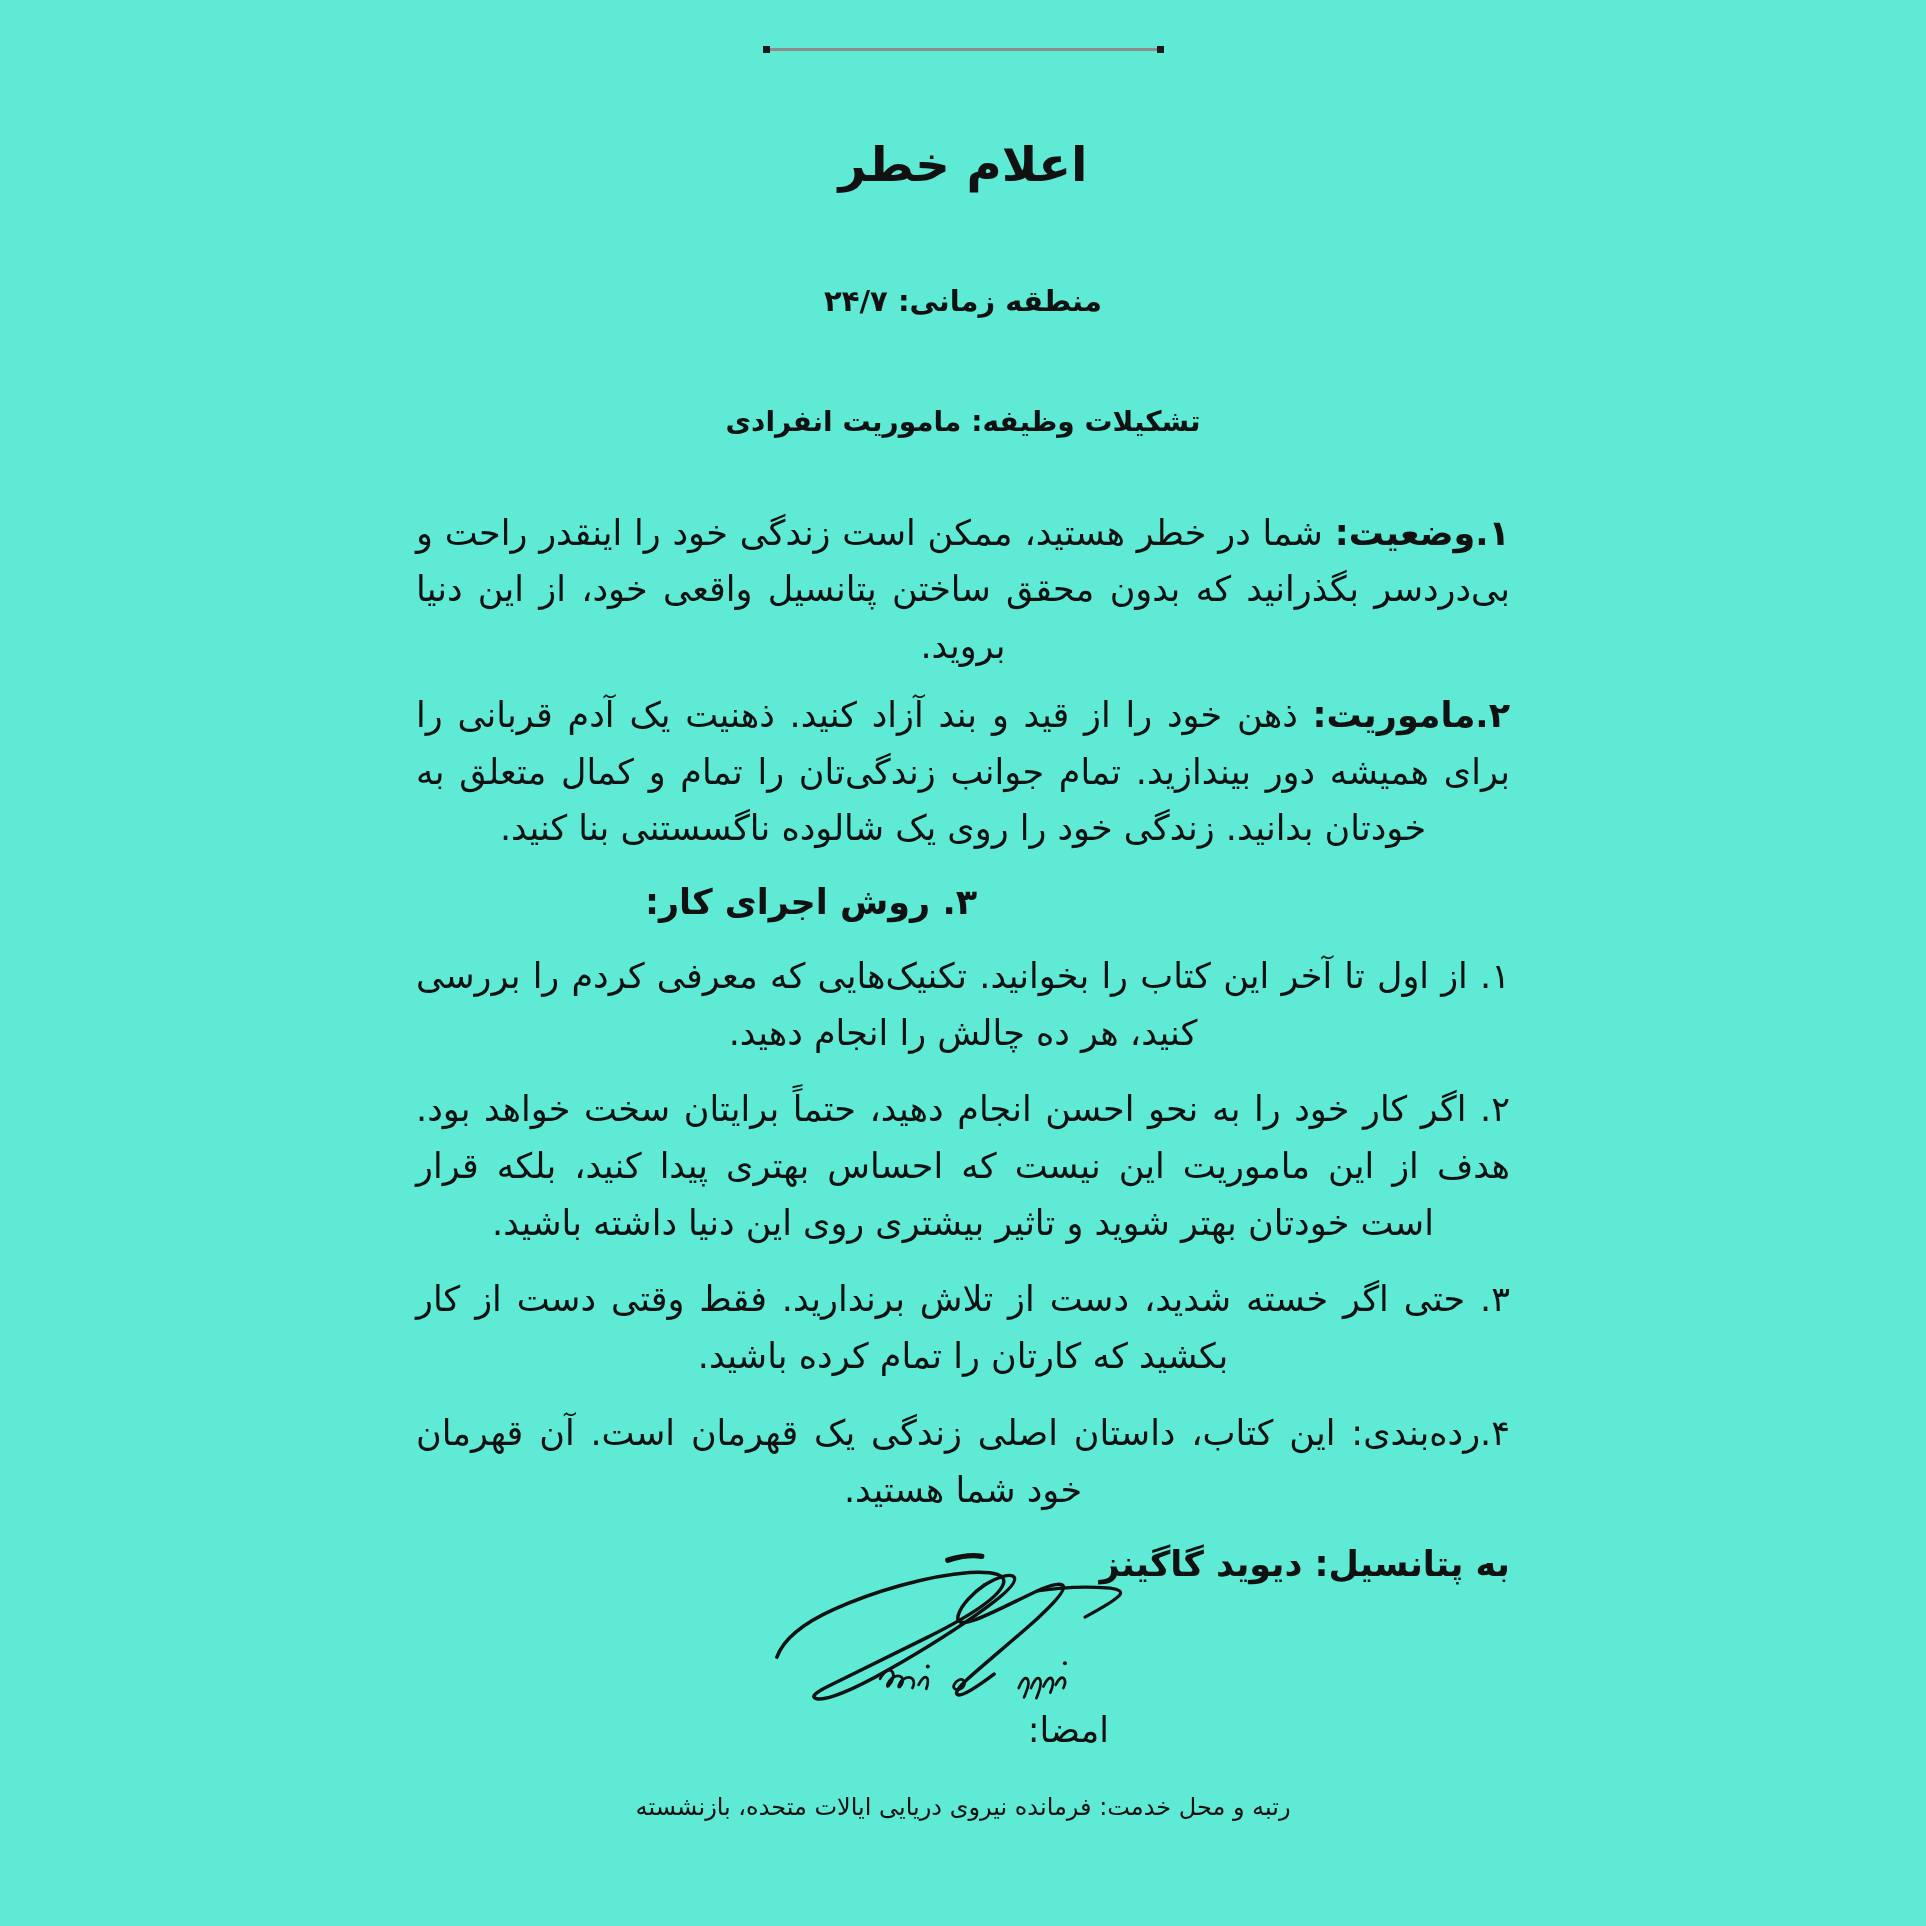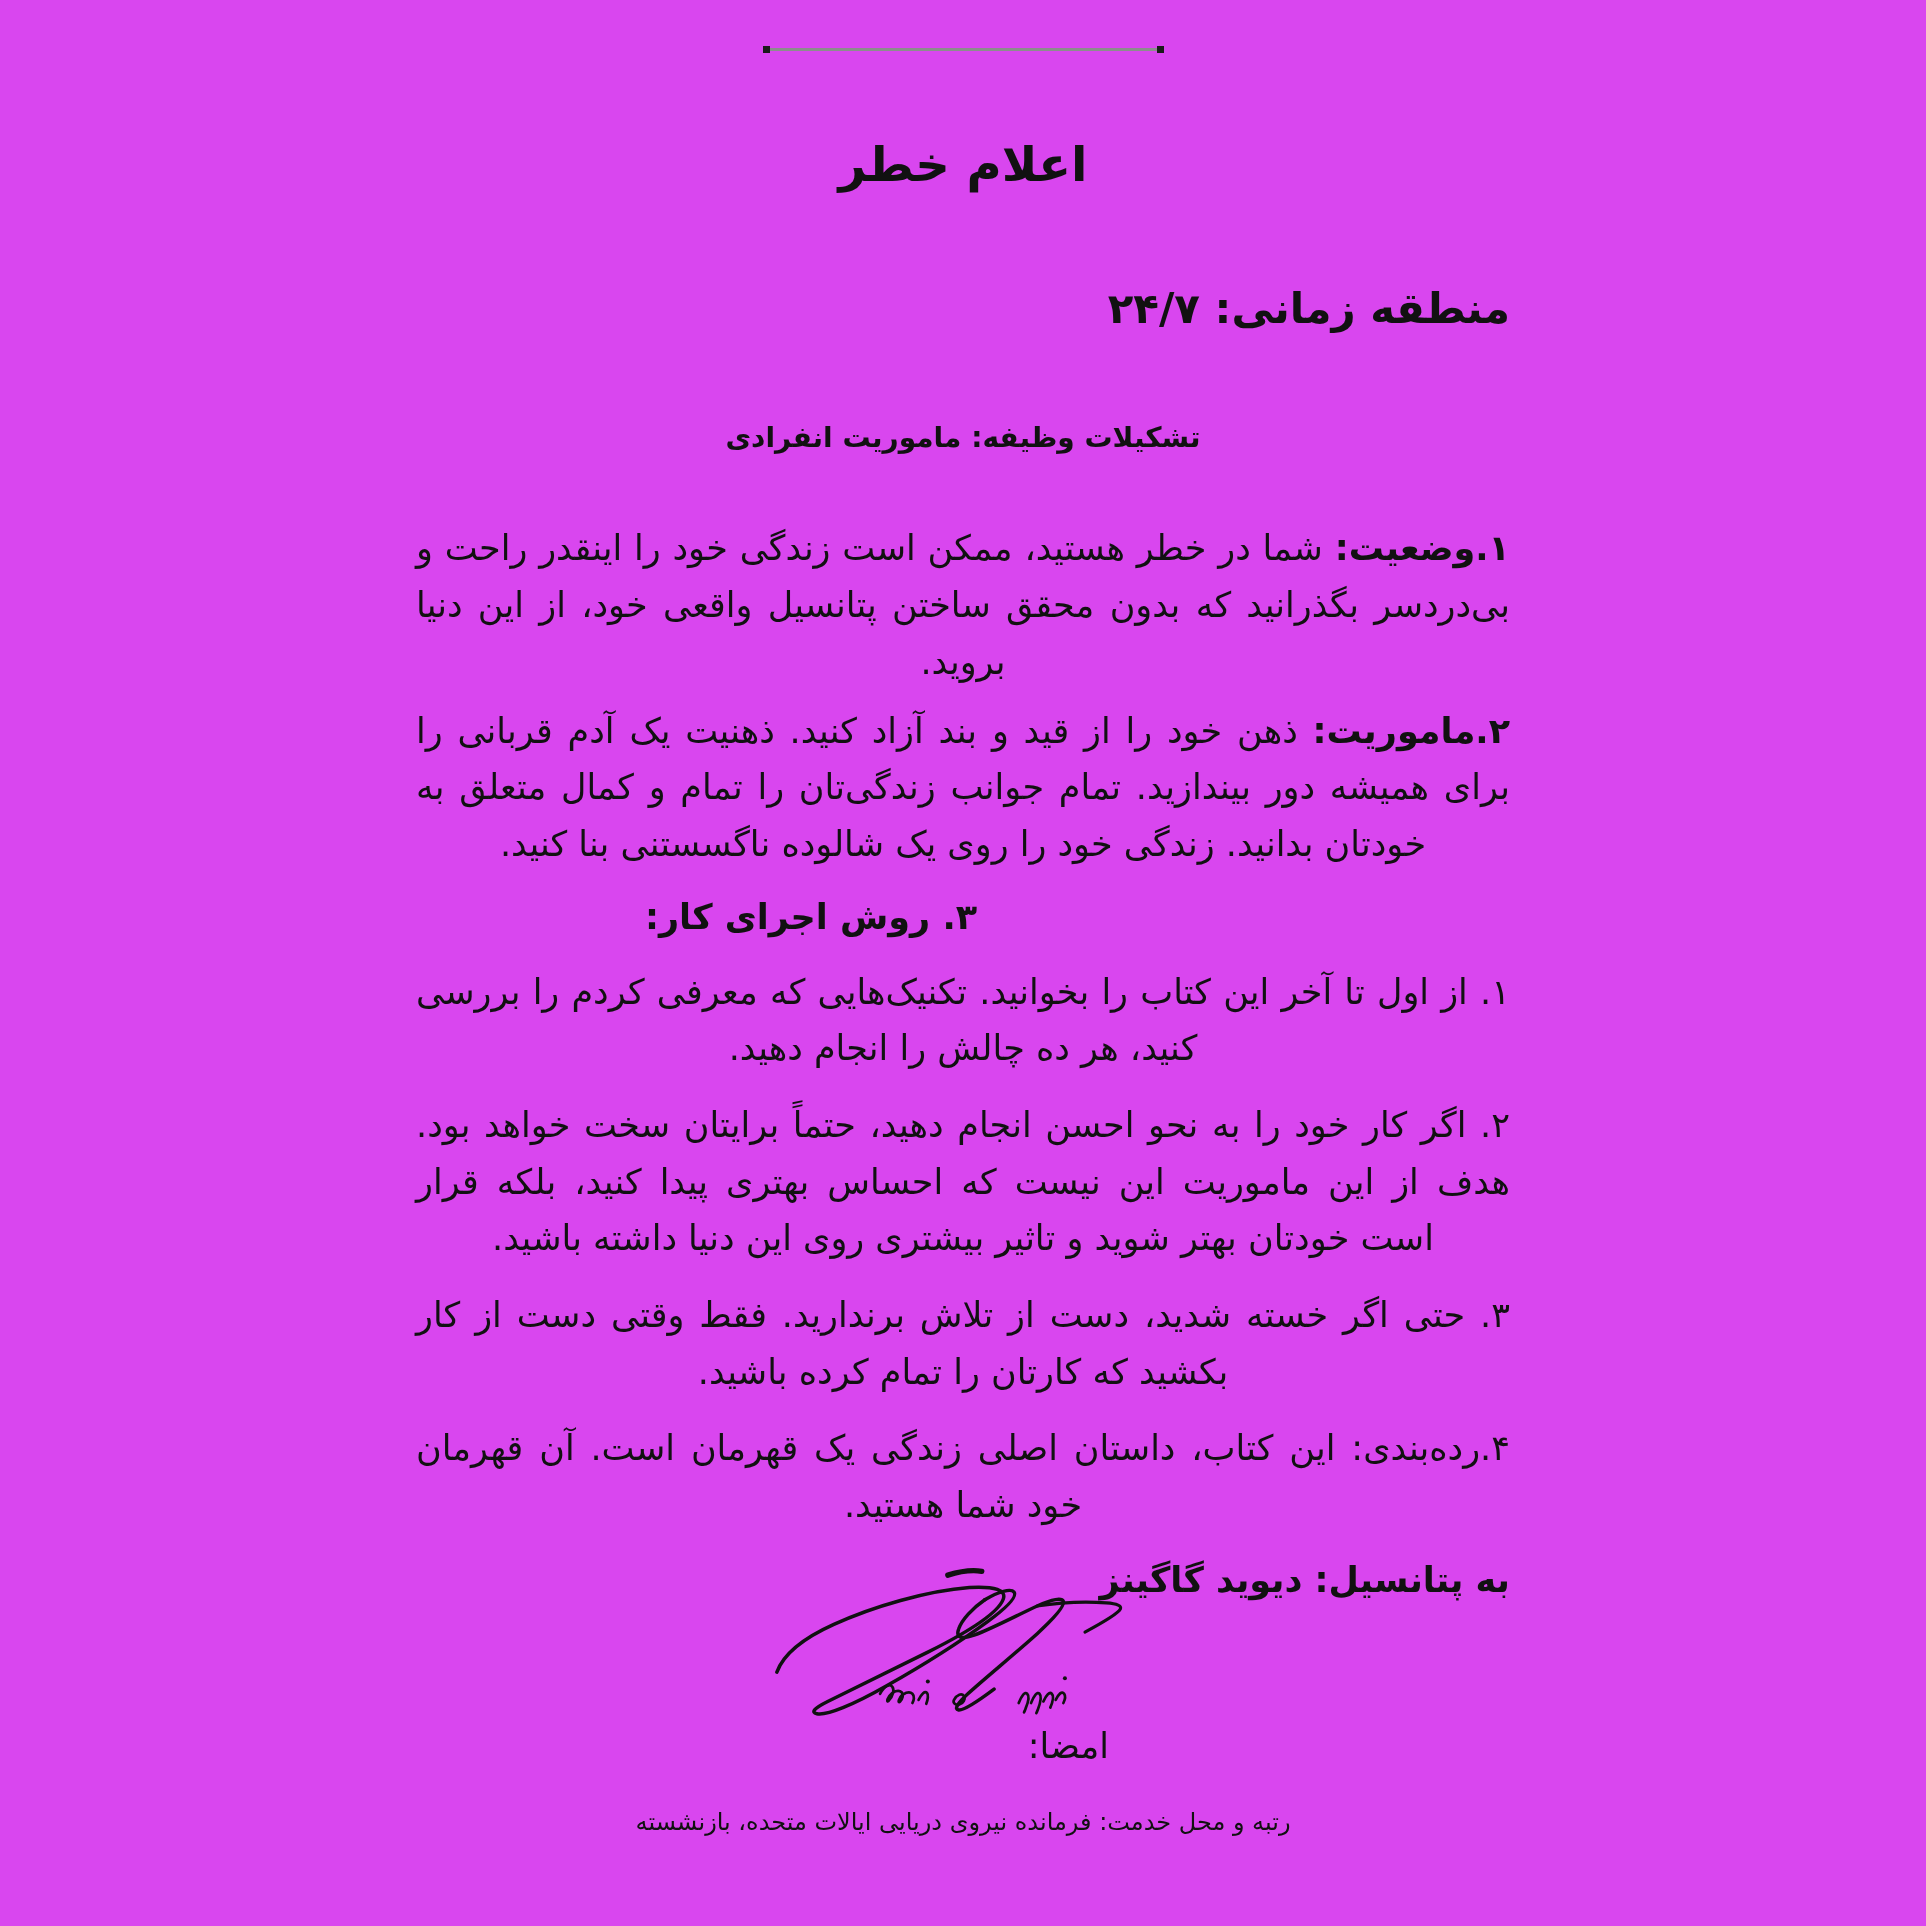--- a/index.html
+++ b/index.html
@@ -6,21 +6,21 @@
   html, body {
     margin: 0;
     padding: 0;
     background: #ffffff;
   }
 
   .page {
     position: relative;
     width: 1926px;
     height: 1926px;
-    background: #d946ef;
+    background: #5eead4;
     overflow: hidden;
     font-family: "DejaVu Sans", "Liberation Sans", sans-serif;
     color: #111111;
     direction: rtl;
   }
 
   
   .top-rule-wrap {
     position: absolute;
     top: 48px;
@@ -62,21 +62,22 @@
     text-align: center;
     font-size: 48px;
     font-weight: 700;
     letter-spacing: 0px;
     line-height: 1.2;
     margin: 0 0 0 0;
     padding-top: 4.6px;
   }
 
   .timezone {
-    font-size: 42px;
+    text-align: center;
+    font-size: 29px;
     font-weight: 700;
     line-height: 1.2;
     margin-top: 91px;
   }
 
   .unit-line {
     text-align: center;
     font-size: 28px;
     font-weight: 700;
     line-height: 1.2;

